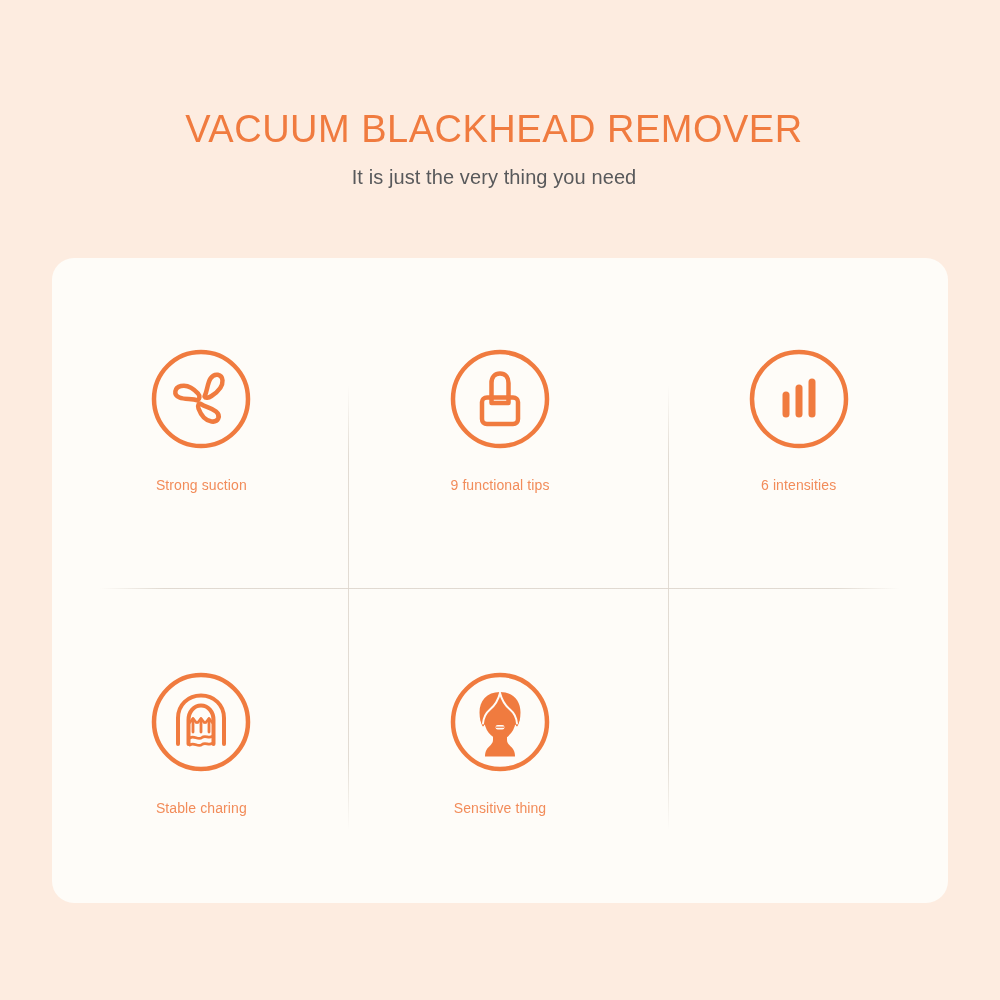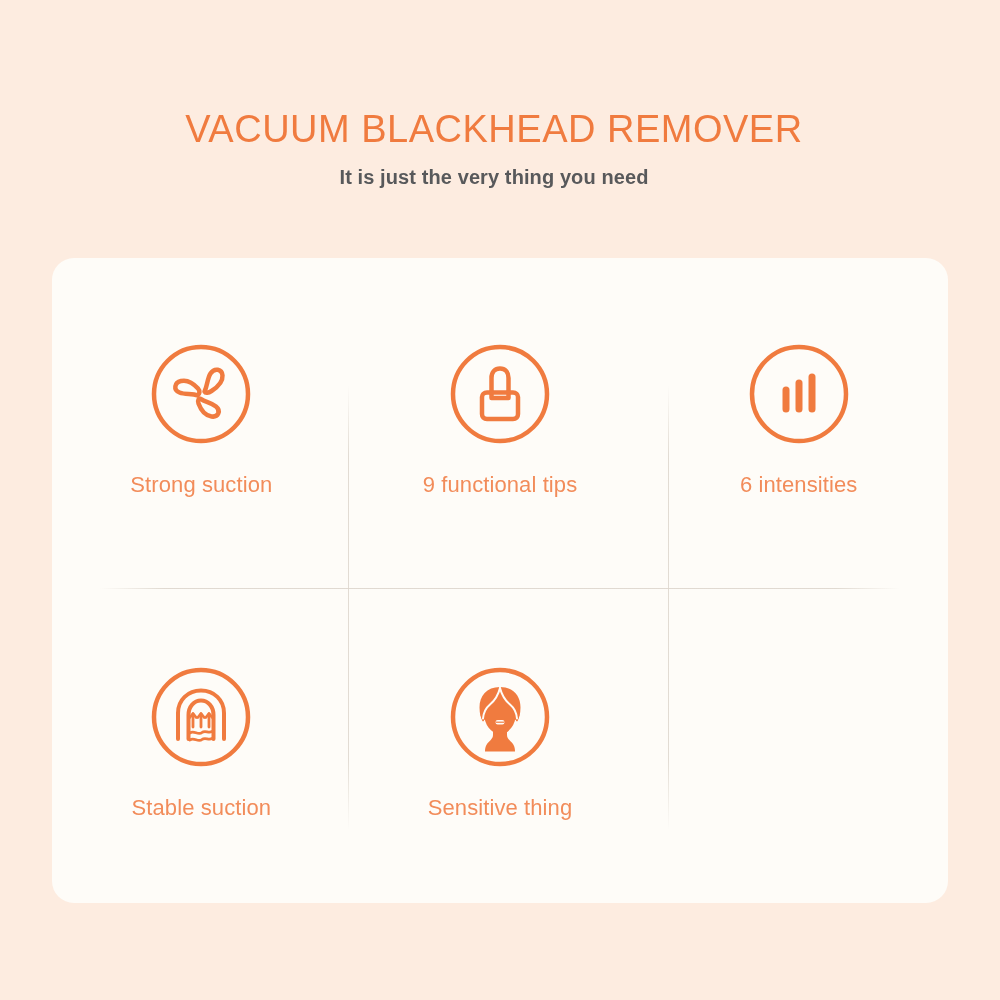--- a/index.html
+++ b/index.html
@@ -25,21 +25,21 @@
     font-size:38px;
     font-weight:400;
     letter-spacing:0.5px;
     color:#F07B3F;
     line-height:1.15;
     white-space:nowrap;
   }
   .subtitle {
     margin-top:14px;
     font-size:20px;
-    font-weight:700;
+    font-weight:400;
     color:#58595B;
     letter-spacing:0.1px;
   }
 
   
   .card {
     position:absolute;
     left:52px; top:258px;
     width:896px; height:645px;
     background:#FEFCF8;
@@ -63,21 +63,21 @@
   }
 
   .icon-wrap {
     width:108px; height:108px;
     display:flex; align-items:center; justify-content:center;
   }
   .icon-wrap svg { display:block; }
 
   .cell-label {
     margin-top:24px;
-    font-size:22px;
+    font-size:14px;
     font-weight:400;
     color:#F28C5A;
     letter-spacing:0.1px;
     white-space:nowrap;
   }
 
   
   .div-v {
     position:absolute;
     top:127px;
@@ -186,21 +186,21 @@
               <path d="M62 64 L62 51"></path>
                 <path d="M58.8 54.5 L62 50.5 L65.2 54.5"></path>
             </g>
 
             <g stroke="#F07B3F" stroke-width="2.8" fill="none" stroke-linecap="round">
               <path d="M43 70 C47 66.5 51 73 55 69.5 C58 66.8 61.5 70.5 65 68.5"></path>
               <path d="M43 77 C47 73.5 51 80 55 76.5 C58 73.8 61.5 77.5 65 75.5"></path>
             </g>
           </svg>
         </div>
-        <div class="cell-label">Stable suction</div>
+        <div class="cell-label">Stable charing</div>
       </div>
 
       <div class="cell">
         <div class="icon-wrap">
           <svg width="108" height="108" viewBox="0 0 108 108" fill="none">
             <circle cx="54" cy="54" r="47" stroke="#F07B3F" stroke-width="4.5" fill="none"></circle>
 
             <path d="M47 58 L47 72 C47 76 43 78 41 81 C39.2 83.6 39 86.5 39 88.5
                      L69 88.5 C69 86.5 68.8 83.6 67 81 C65 78 61 76 61 72 L61 58 Z" fill="#F07B3F"></path>
 

